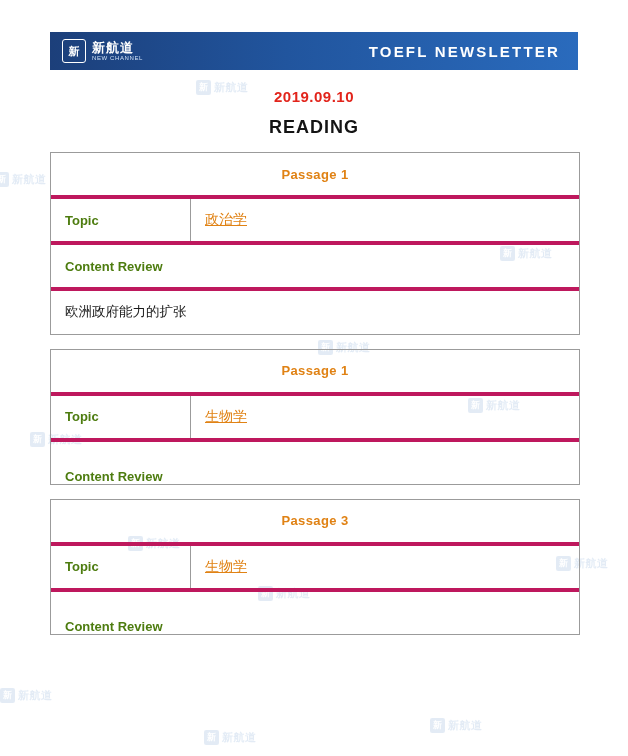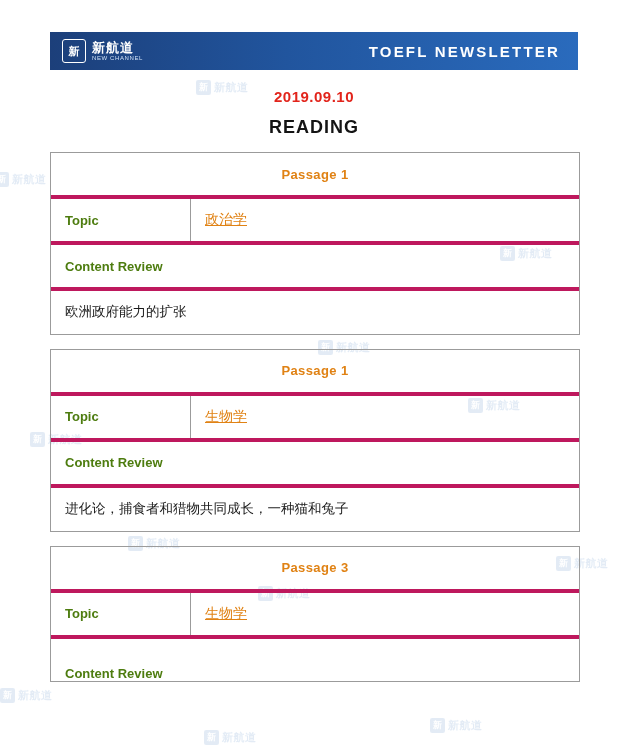--- a/index.html
+++ b/index.html
@@ -284,23 +284,20 @@
     <div class="passage-row">
       <div class="passage-title">Passage 1</div>
     </div>
     <div class="passage-row">
       <div class="cell-label">Topic</div>
       <div class="cell-value">生物学</div>
     </div>
     <div class="passage-row">
       <div class="cell-label full">Content Review</div>
     </div>
-    <div class="passage-row">
-      <div class="cell-body">进化论，捕食者和猎物共同成长，一种猫和兔子</div>
-    </div>
   </div>
 
   <div class="passage">
     <div class="passage-row">
       <div class="passage-title">Passage 3</div>
     </div>
     <div class="passage-row">
       <div class="cell-label">Topic</div>
       <div class="cell-value">生物学</div>
     </div>

